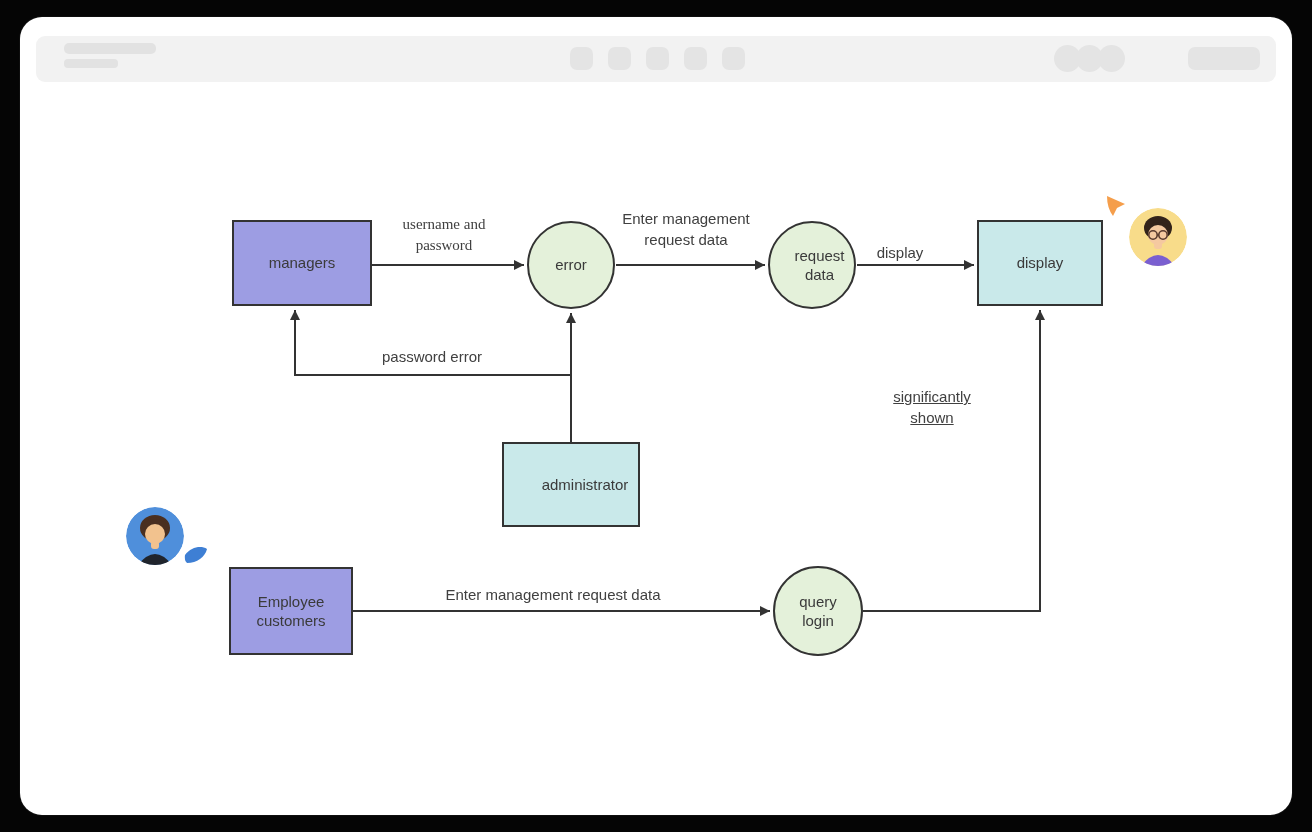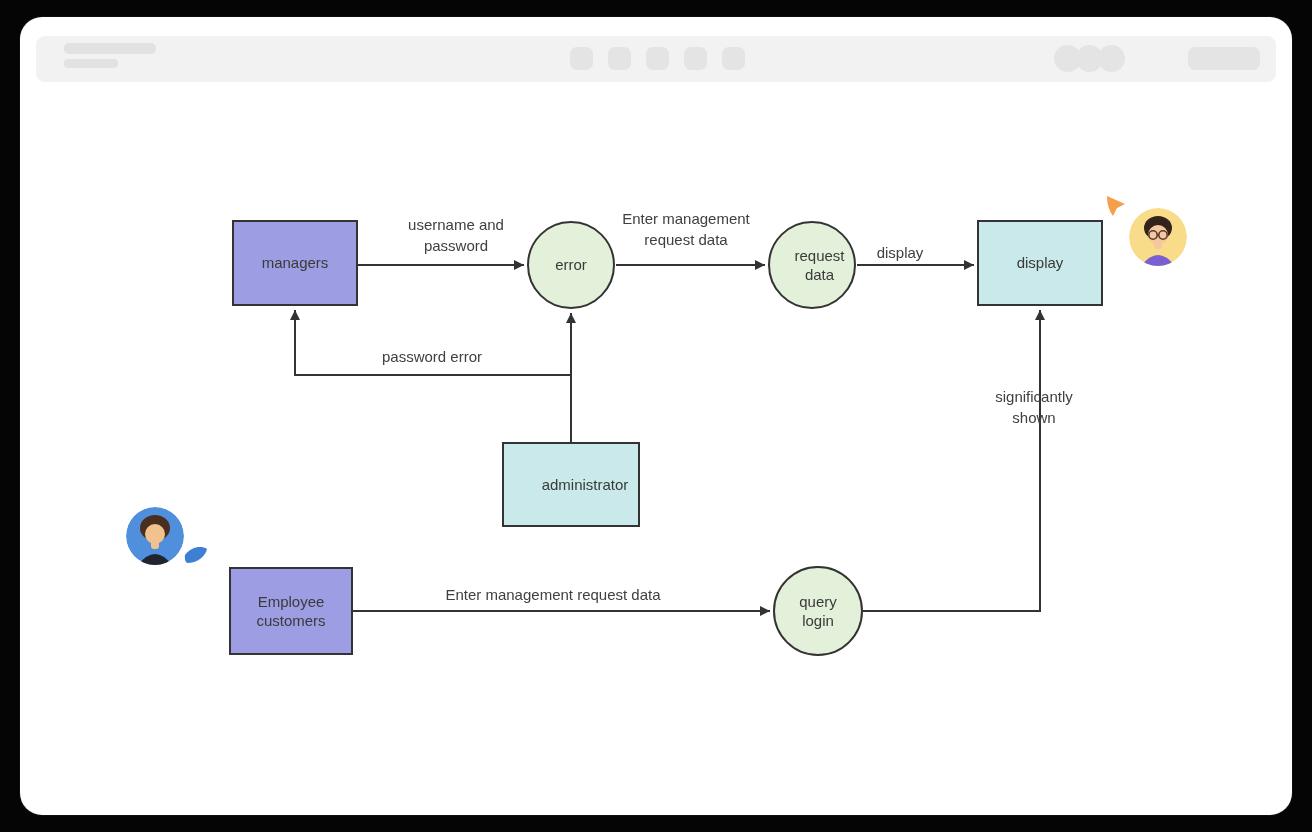--- a/index.html
+++ b/index.html
@@ -106,21 +106,21 @@
         <path d="M358 265 L524 265" marker-end="url(#arrow)"></path>
         <path d="M616 265 L765 265" marker-end="url(#arrow)"></path>
         <path d="M857 265 L974 265" marker-end="url(#arrow)"></path>
         <path d="M571 442 L571 313" marker-end="url(#arrow)"></path>
         <path d="M571 375 L295 375 L295 310" marker-end="url(#arrow)"></path>
         <path d="M353 611 L770 611" marker-end="url(#arrow)"></path>
         <path d="M863 611 L1040 611 L1040 310" marker-end="url(#arrow)"></path>
       </g>
     </svg>
 
-    <div class="node node-rect fill-actor" style="left:232px; top:220px; width:126px; height:86px;">
+    <div class="node node-rect fill-actor" style="left:232px; top:220px; width:140px; height:86px;">
       <span>managers</span>
     </div>
 
     <div class="node node-circle fill-process" style="left:527px; top:221px; width:88px; height:88px;">
       <span>error</span>
     </div>
 
     <div class="node node-circle fill-process" style="left:768px; top:221px; width:88px; height:88px; padding:10px;">
       <span style="display:inline-block; width:62px;margin-left:15px;">request data</span>
     </div>
@@ -134,31 +134,31 @@
     </div>
 
     <div class="node node-rect fill-actor" style="left:229px; top:567px; width:124px; height:88px; padding:6px;">
       <span>Employee customers</span>
     </div>
 
     <div class="node node-circle fill-process" style="left:773px; top:566px; width:90px; height:90px; padding:10px;">
       <span style="display:inline-block; width:50px;">query login</span>
     </div>
 
-    <div class="edge-label" style="left:395px; top:214px; width:122px;">username and password</div>
+    <div class="edge-label" style="left:383px; top:214px; width:122px;font-family:Liberation Serif, serif;">username and password</div>
 
     <div class="edge-label" style="left:606px; top:208px; width:160px;">Enter management request data</div>
 
     <div class="edge-label" style="left:850px; top:242px; width:100px;">display</div>
 
     <div class="edge-label" style="left:362px; top:346px; width:140px;">password error</div>
 
     <div class="edge-label" style="left:403px; top:584px; width:300px;">Enter management request data</div>
 
-    <div class="edge-label" style="left:974px; top:386px; width:120px;">significantly shown</div>
+    <div class="edge-label" style="left:872px; top:386px; width:120px;text-decoration:underline;">significantly shown</div>
 
     <div class="avatar" style="left:126px; top:507px;">
       <svg width="58" height="58" viewBox="0 0 58 58">
         <defs>
             <clipPath id="clipA">
               <circle cx="29" cy="29" r="29"></circle>
             </clipPath>
           </defs>
         <g clip-path="url(#clipA)">
           <circle cx="29" cy="29" r="29" fill="#4f8fdb"></circle>

